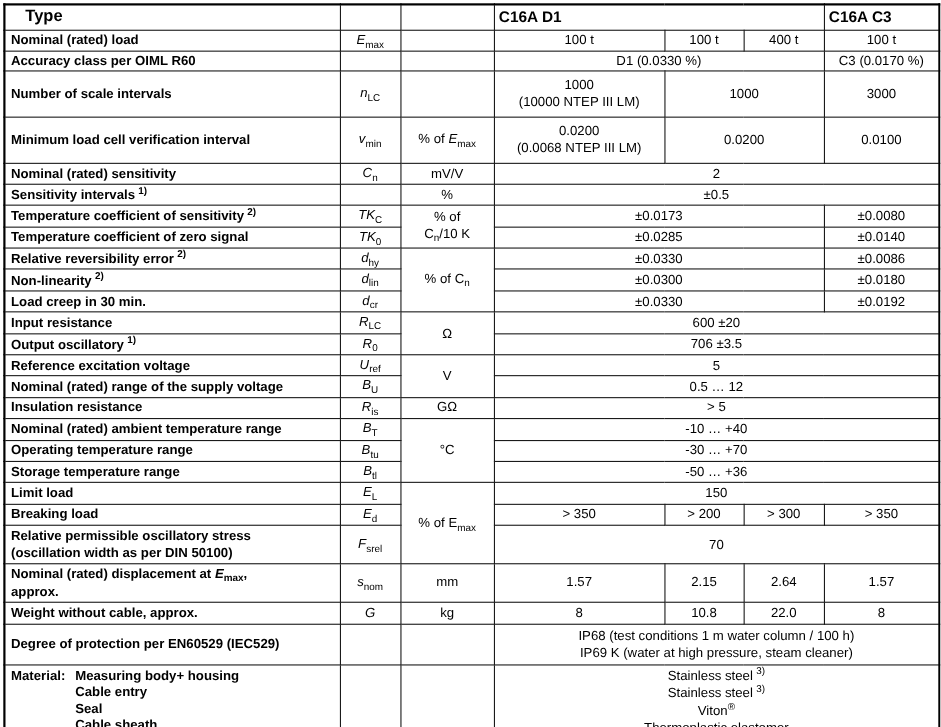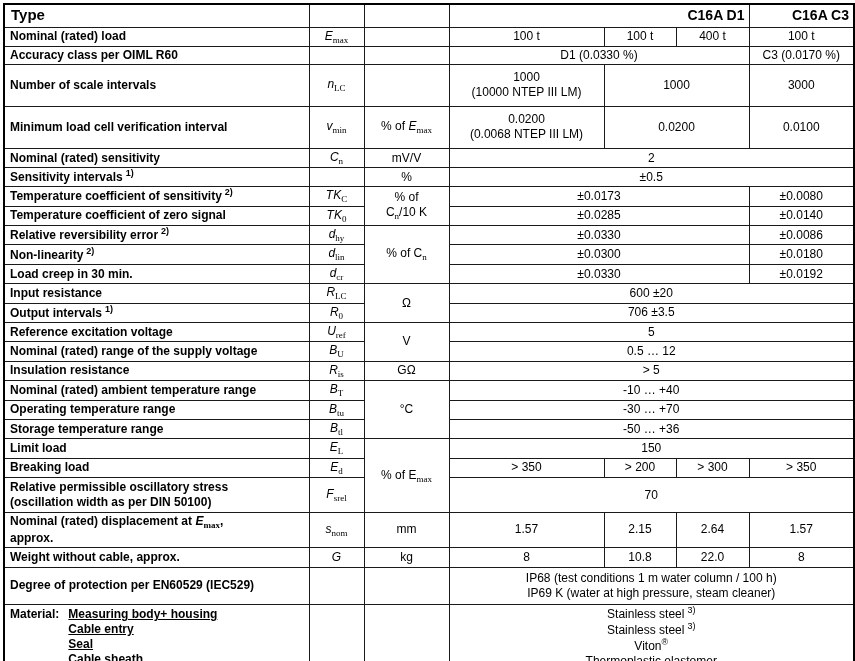--- a/index.html
+++ b/index.html
@@ -3,37 +3,37 @@
 <meta charset="utf-8">
 <style>
   html,body{margin:0;padding:0;background:#fff;width:855px;height:661px;
     font-family:"Liberation Sans",sans-serif;color:#000;}
   table{border-collapse:collapse;table-layout:fixed;width:849px;margin:3px 0 0 3px;
     border:2px solid #000;}
   td{border:1px solid #1a1a1a;padding:1px 4px;font-size:12px;line-height:1.25;
     vertical-align:middle;overflow:hidden;}
   .lbl{font-weight:bold;text-align:left;padding-left:5px;}
   .c{text-align:center;}
-  .type{font-size:15px;padding-left:6px;}
-  .hdr{font-weight:bold;font-size:14px;text-align:right;margin-left:44px;}
-  sub{font-size:9px;line-height:1;font-style:normal;font-family:Liberation Serif, serif;}
+  .type{font-size:15px;padding-left:18px;}
+  .hdr{font-weight:bold;font-size:14px;text-align:left;margin-left:44px;}
+  sub{font-size:9px;line-height:1;font-style:normal;}
   sup{font-size:9px;line-height:1;}
   sup.fn{margin-left:3px;}
   i{font-style:italic;}
   tr.rtype{height:23px}
   tr.r18{height:18px}
   tr.r42{height:42px}
   tr.r19{height:19px}
   tr.r35{height:35px}
   tr.r34{height:34px}
   tr.r20{height:20px}
   tr.r37{height:37px}
   tr.r64{height:64px}
   .mat{display:flex;gap:9px;align-items:flex-start;}
-  .matitems div{white-space:nowrap;text-decoration:underline;}
+  .matitems div{white-space:nowrap;}
 </style>
 </head>
 <body>
 
 <table>
   <colgroup>
     <col style="width:305px">
       <col style="width:55px">
       <col style="width:85px">
     <col style="width:155px">
@@ -148,21 +148,21 @@
   </tr>
 
   <tr class="r19">
     <td class="lbl">Input resistance</td>
     <td class="c"><i>R</i><sub>LC</sub></td>
     <td class="c" rowspan="2">Ω</td>
     <td class="c" colspan="4">600 ±20</td>
   </tr>
 
   <tr class="r19">
-    <td class="lbl"><span>Output intervals</span><sup class="fn">1)</sup></td>
+    <td class="lbl"><span>Output oscillatory</span><sup class="fn">1)</sup></td>
     <td class="c"><i>R</i><sub>0</sub></td>
     <td class="c" colspan="4">706 ±3.5</td>
   </tr>
 
   <tr class="r19">
     <td class="lbl">Reference excitation voltage</td>
     <td class="c"><i>U</i><sub>ref</sub></td>
     <td class="c" rowspan="2">V</td>
     <td class="c" colspan="4">5</td>
   </tr>

